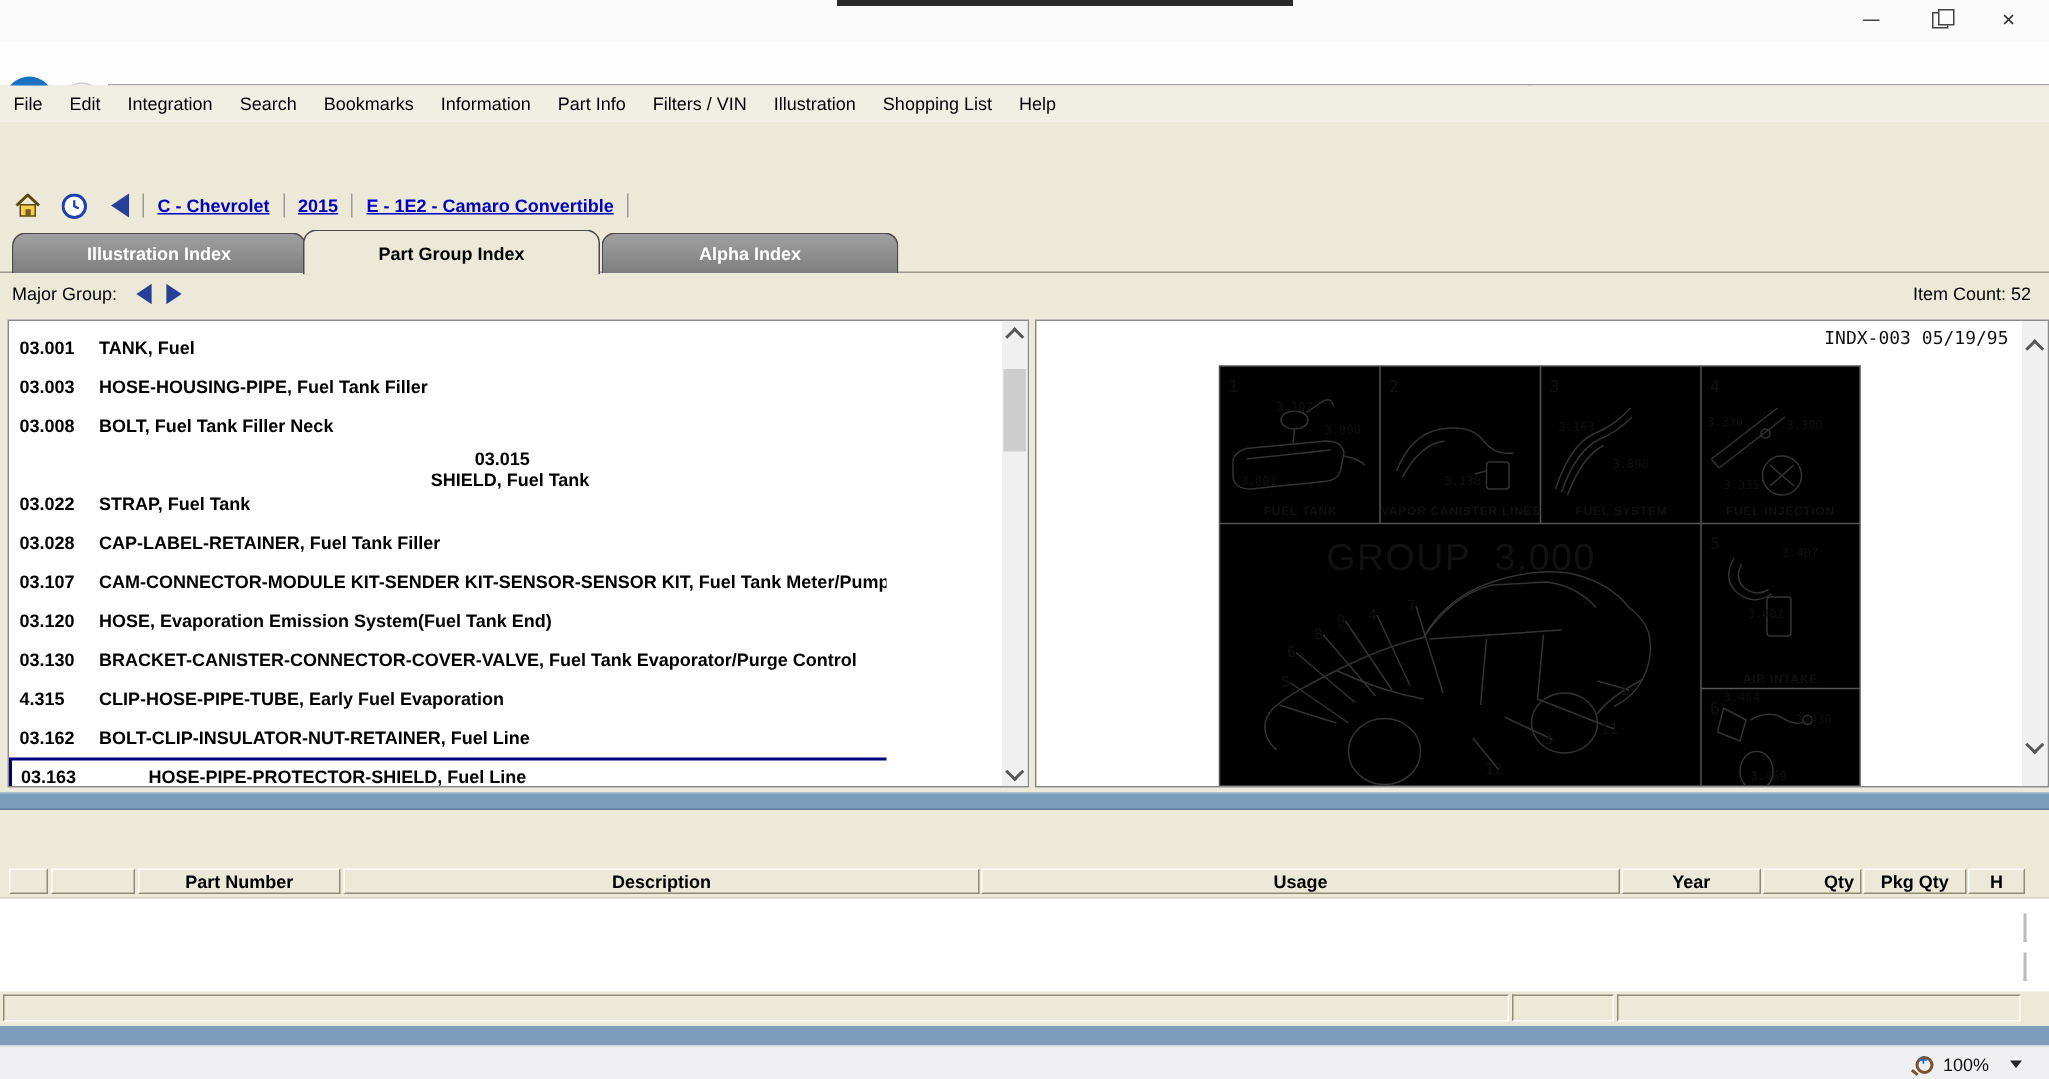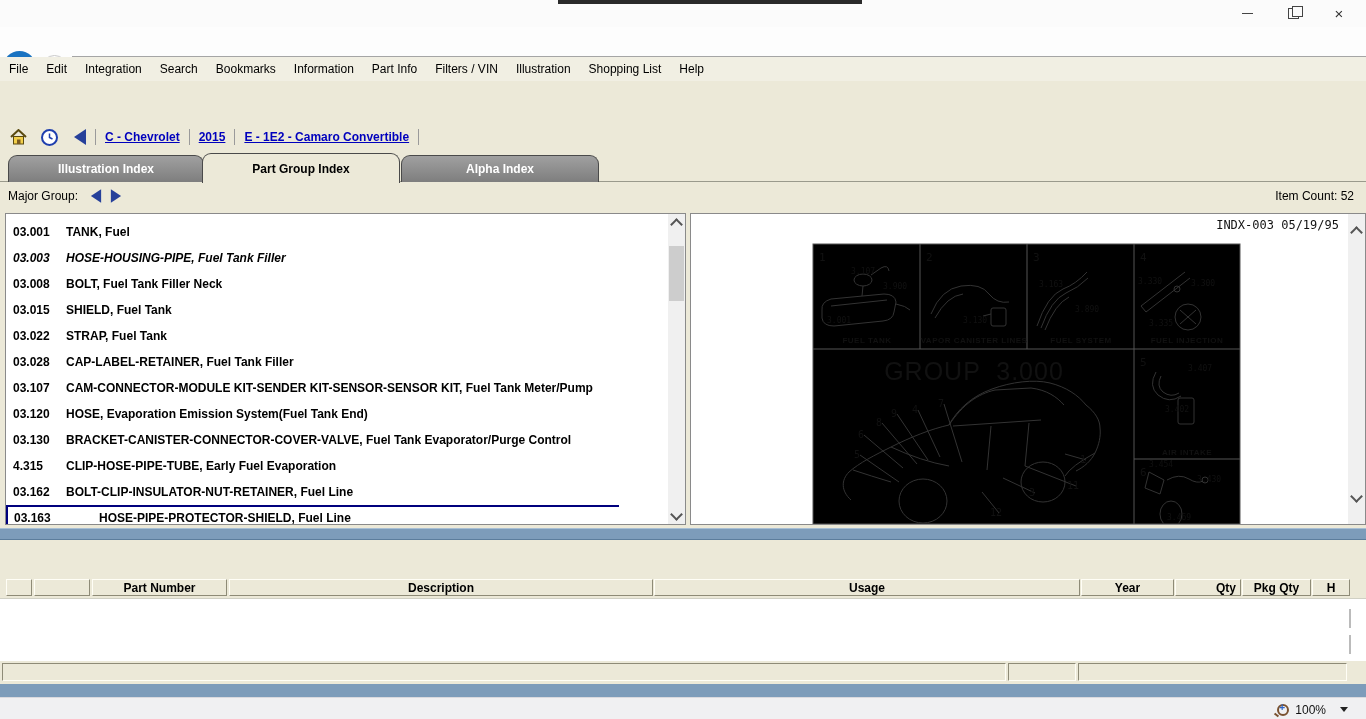--- a/index.html
+++ b/index.html
@@ -66,21 +66,21 @@
   .tab{position:absolute;top:3px;height:26px;border:1px solid #4a4a4a;border-bottom:none;border-radius:9px 9px 0 0;
     display:flex;align-items:center;justify-content:center;font-size:12px;font-weight:bold;}
   .tab.inactive{background:linear-gradient(#a0a0a0,#7e7e7e);color:#fff;z-index:1;}
   .tab.active{background:#ece9d8;color:#000;top:1px;height:29px;z-index:2;}
   
   #groupbar{left:0;top:182px;width:1366px;height:28px;background:#ece9d8;display:flex;align-items:center;font-size:12px;}
   #groupbar .tri-left,#groupbar .tri-right{transform:scale(.85);}
   #item-count{margin-left:auto;padding-right:12px;}
   
   #left-panel{left:5px;top:213px;width:681px;height:312px;background:#fff;border:1px solid #8a8a8a;box-sizing:border-box;}
-  #pg-list{position:absolute;left:0;top:0;width:585px;height:310px;overflow:hidden;padding-left:28px;}
+  #pg-list{position:absolute;left:0;top:0;width:585px;height:310px;overflow:hidden;}
   .pg-row{position:absolute;left:1px;width:658px;height:22px;display:flex;align-items:center;
     font-size:12px;font-weight:bold;color:#000;}
   .pg-code{width:45px;padding-left:6px;flex:none;}
   .pg-name{padding-left:8px;white-space:nowrap;}
   .pg-row.selected{border:2px solid #00007d;left:0;width:656px;}
   .vscroll{position:absolute;top:0;width:17px;background:#f0f0f0;}
   .sbtn{position:absolute;left:0;width:17px;height:17px;display:flex;align-items:center;justify-content:center;}
   .chev{width:7px;height:7px;border:solid #555;border-width:0 2px 2px 0;}
   .chev.up{transform:rotate(-135deg);margin-top:4px;} .chev.down{transform:rotate(45deg);margin-top:-2px;}
   .thumb{position:absolute;left:1px;width:15px;background:#cdcdcd;}
@@ -241,29 +241,29 @@
   <span class="tri-right" style="margin-left:8px;"></span>
   <span id="item-count">Item Count: 52</span>
 </div>
 
 <div class="abs" id="left-panel">
   <div id="pg-list">
       <div class="pg-row" style="top: 7px;">
         <span class="pg-code">03.001</span>
         <span class="pg-name">TANK, Fuel</span>
       </div>
-      <div class="pg-row" style="top: 33px; font-style: italic;">
+      <div class="pg-row" style="top: 33px;">
         <span class="pg-code">03.003</span>
         <span class="pg-name">HOSE-HOUSING-PIPE, Fuel Tank Filler</span>
       </div>
       <div class="pg-row" style="top: 59px;">
         <span class="pg-code">03.008</span>
         <span class="pg-name">BOLT, Fuel Tank Filler Neck</span>
       </div>
-      <div class="pg-row" style="top: 85px;">
+      <div class="pg-row" style="top: 85px; flex-direction: column;">
         <span class="pg-code">03.015</span>
         <span class="pg-name">SHIELD, Fuel Tank</span>
       </div>
       <div class="pg-row" style="top: 111px;">
         <span class="pg-code">03.022</span>
         <span class="pg-name">STRAP, Fuel Tank</span>
       </div>
       <div class="pg-row" style="top: 137px;">
         <span class="pg-code">03.028</span>
         <span class="pg-name">CAP-LABEL-RETAINER, Fuel Tank Filler</span>

